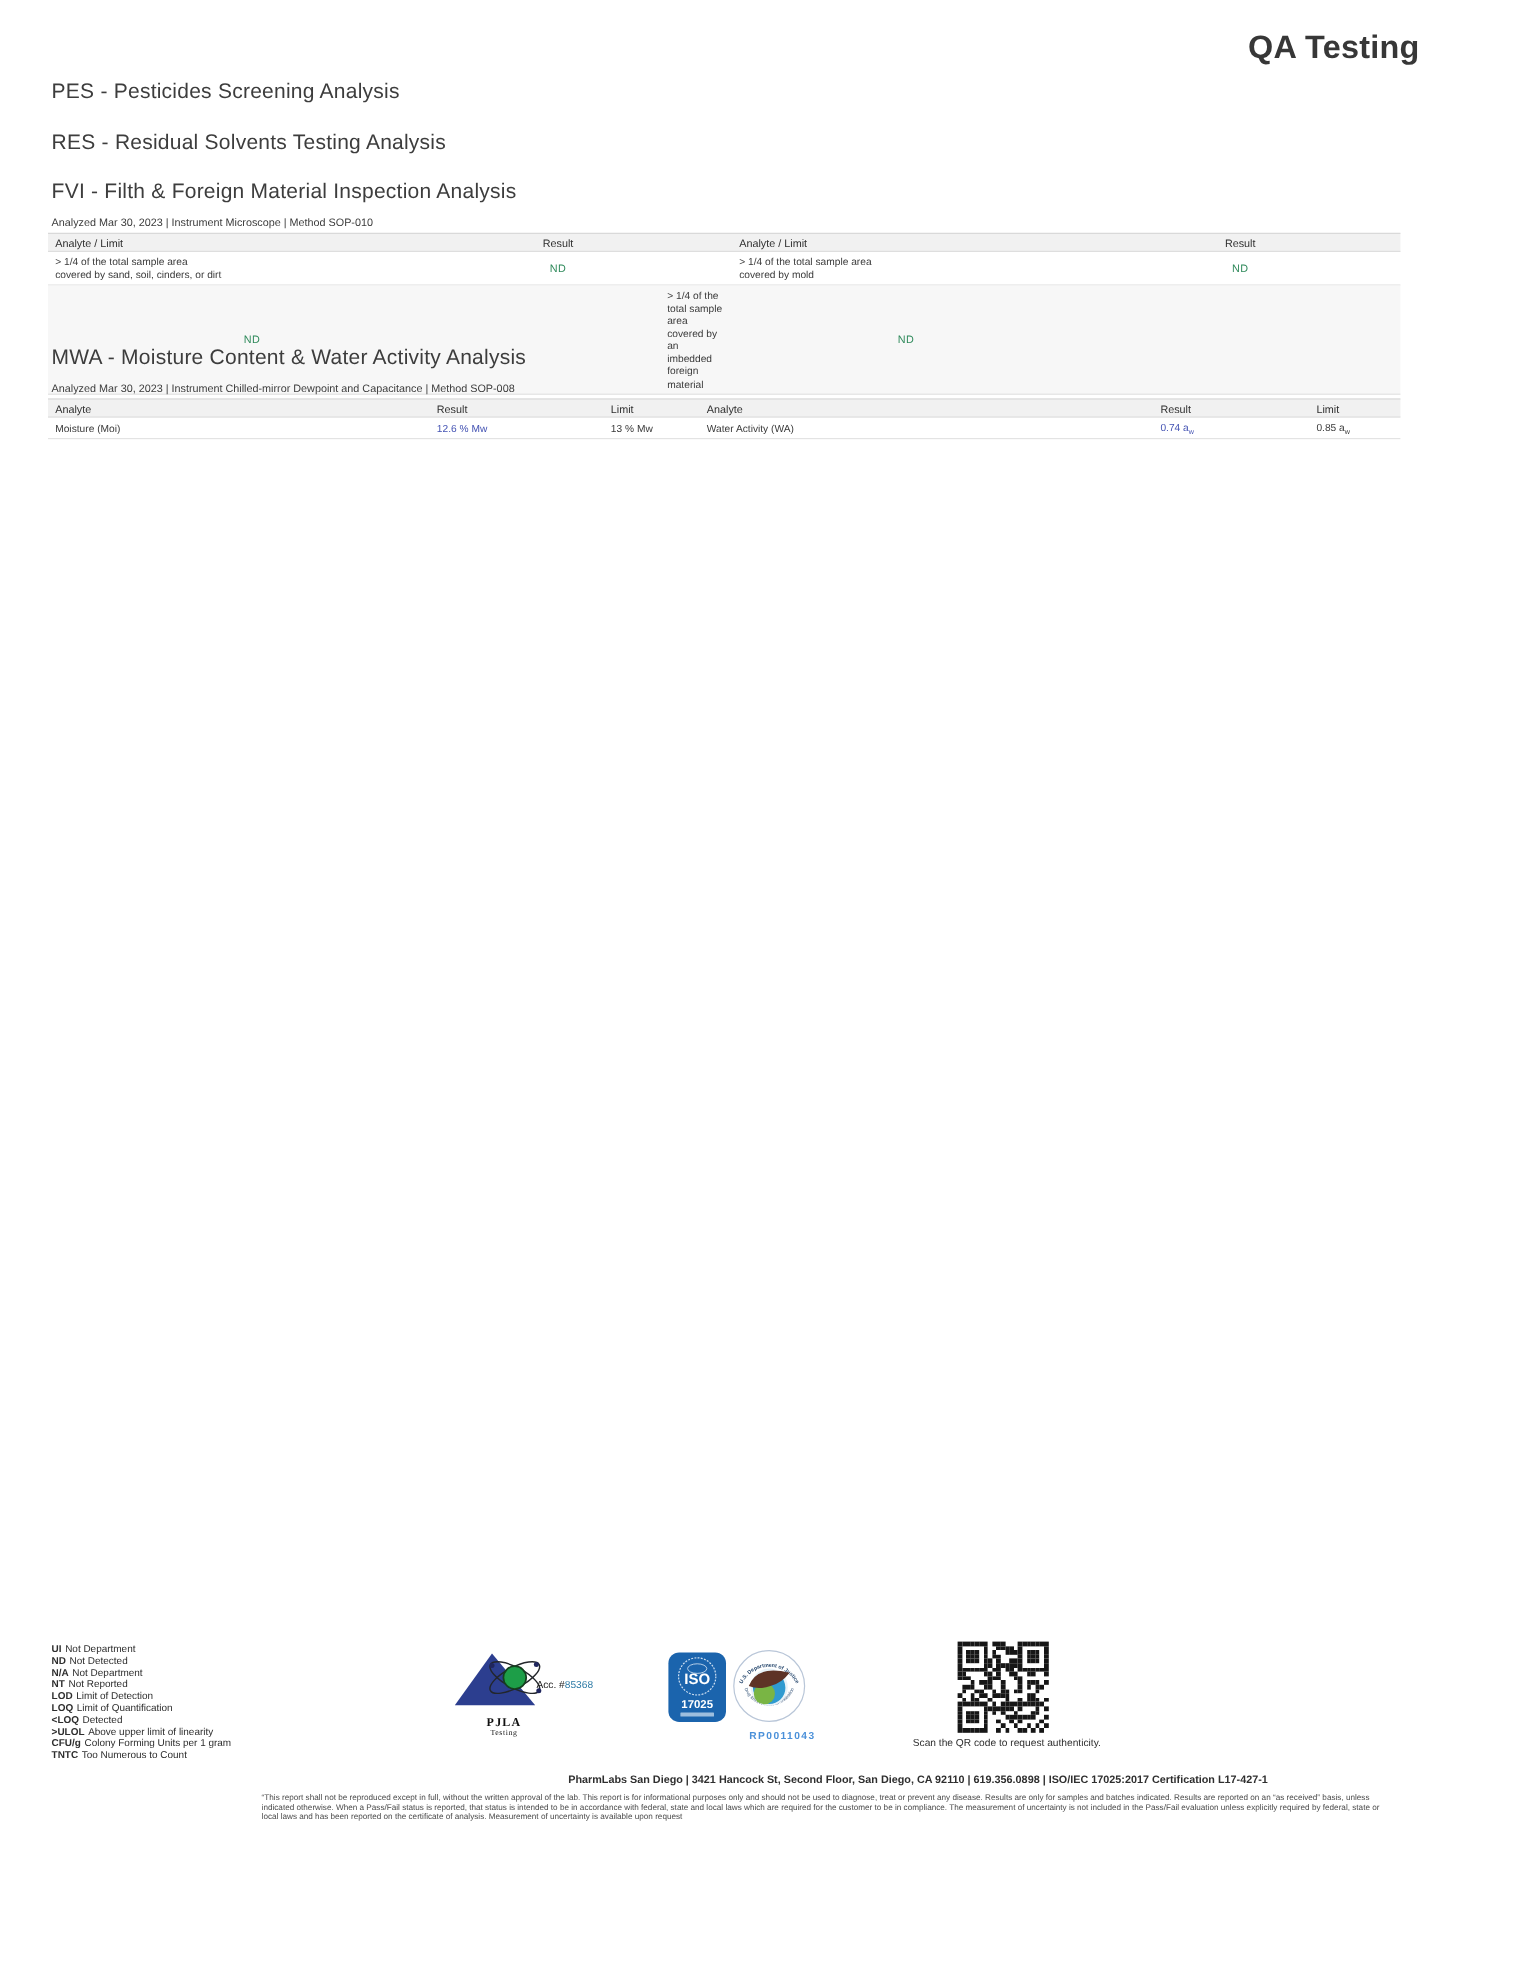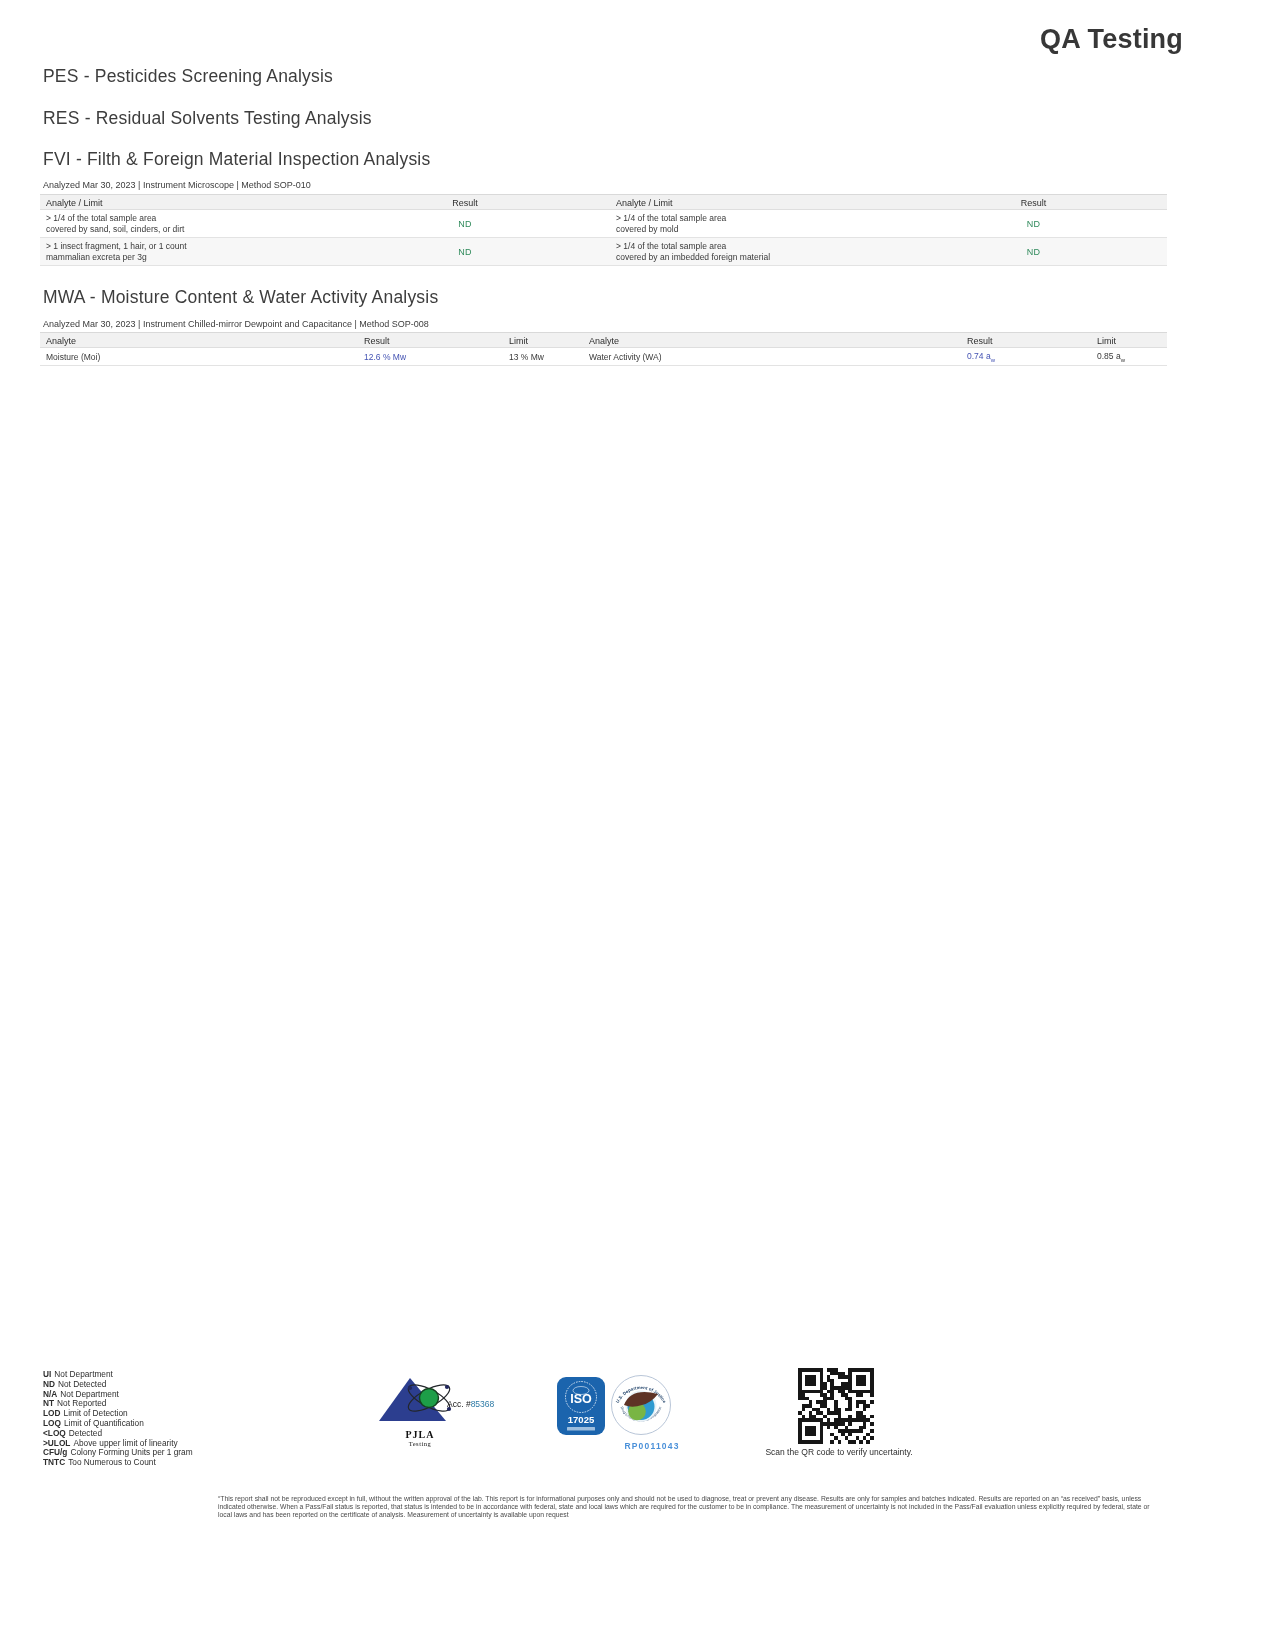--- a/index.html
+++ b/index.html
@@ -84,22 +84,20 @@
     <div class="tr row">
       <div class="td pre">&gt; 1/4 of the total sample area
 covered by sand, soil, cinders, or dirt</div>
       <div class="td ctr nd">ND</div>
       <div class="td"></div>
       <div class="td pre">&gt; 1/4 of the total sample area
 covered by mold</div>
       <div class="td ctr nd">ND</div>
     </div>
     <div class="tr row alt">
-      <div class="td pre">&gt; 1 insect fragment, 1 hair, or 1 count
-mammalian excreta per 3g</div>
       <div class="td ctr nd">ND</div>
       <div class="td"></div>
       <div class="td pre">&gt; 1/4 of the total sample area
 covered by an imbedded foreign material</div>
       <div class="td ctr nd">ND</div>
     </div>
   </div>
 
   <div class="sec" style="top:287px">MWA - Moisture Content &amp; Water Activity Analysis</div>
   <div class="meta" style="top:319px">Analyzed Mar 30, 2023   |  Instrument  Chilled-mirror Dewpoint and Capacitance   | Method  SOP-008</div>
@@ -423,19 +421,20 @@
       <i style="left:14.4px;top:72px"></i>
       <i style="left:18px;top:72px"></i>
       <i style="left:21.6px;top:72px"></i>
       <i style="left:32.4px;top:72px"></i>
       <i style="left:39.6px;top:72px"></i>
       <i style="left:50.4px;top:72px"></i>
       <i style="left:54px;top:72px"></i>
       <i style="left:61.2px;top:72px"></i>
       <i style="left:68.4px;top:72px"></i>
     </div>
-  <div class="qr-caption">Scan the QR code to verify uncertainty.</div>
-
-
-
+  <div class="qr-caption">Scan the QR code to request authenticity.</div>
+
+
+
+  <div class="address">PharmLabs San Diego | 3421 Hancock St, Second Floor, San Diego, CA 92110 | 619.356.0898 | ISO/IEC 17025:2017 Certification L17-427-1</div>
   <div class="disclaimer">“This report shall not be reproduced except in full, without the written approval of the lab. This report is for informational purposes only and should not be used to diagnose, treat or prevent any disease. Results are only for samples and batches indicated. Results are reported on an “as received” basis, unless indicated otherwise. When a Pass/Fail status is reported, that status is intended to be in accordance with federal, state and local laws which are required for the customer to be in compliance. The measurement of uncertainty is not included in the Pass/Fail evaluation unless explicitly required by federal, state or local laws and has been reported on the certificate of analysis. Measurement of uncertainty is available upon request</div>
 
 </div>
 
 </body></html>

